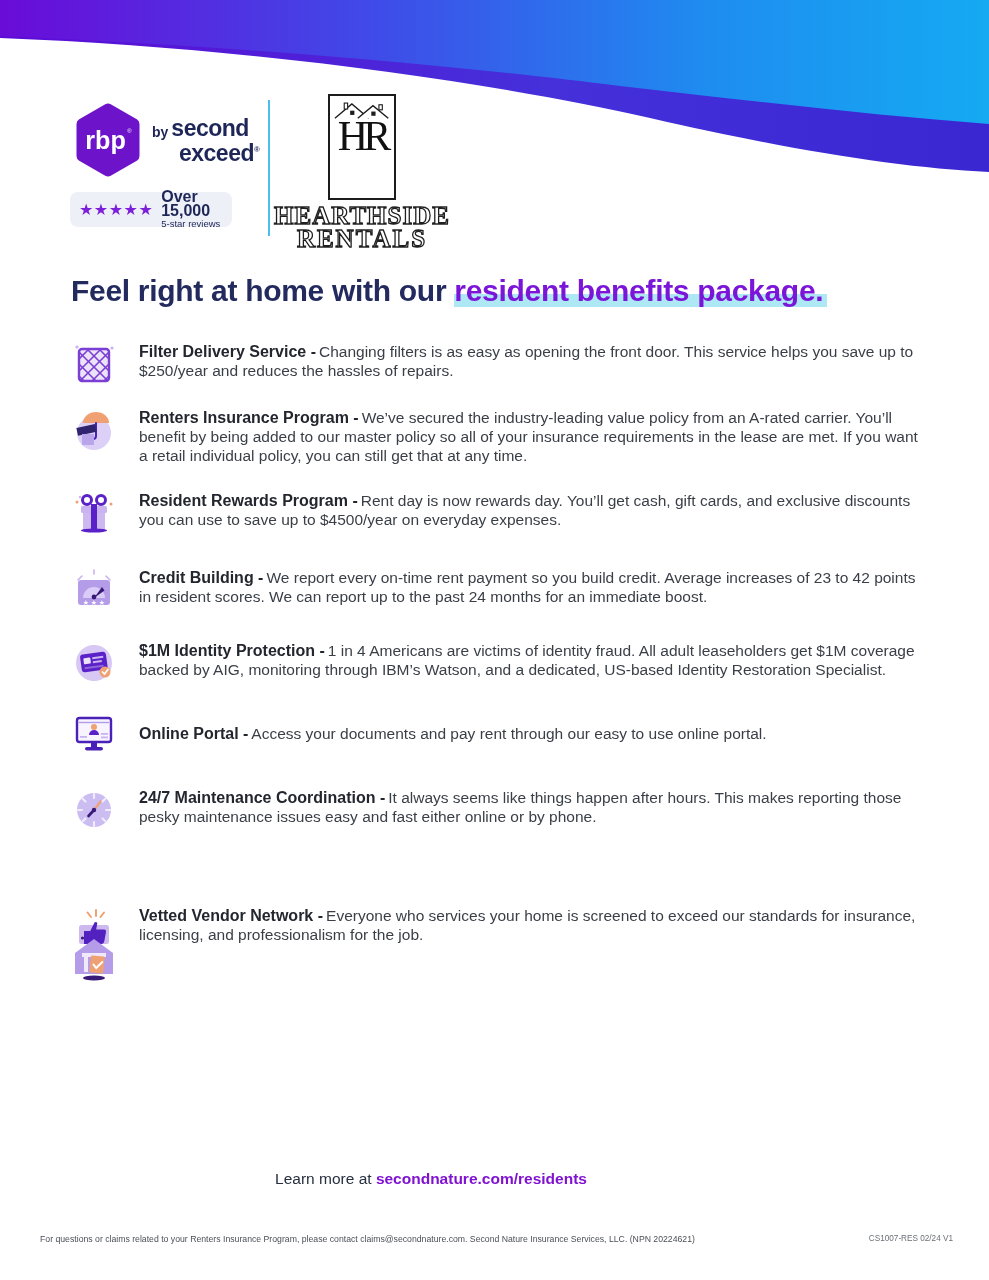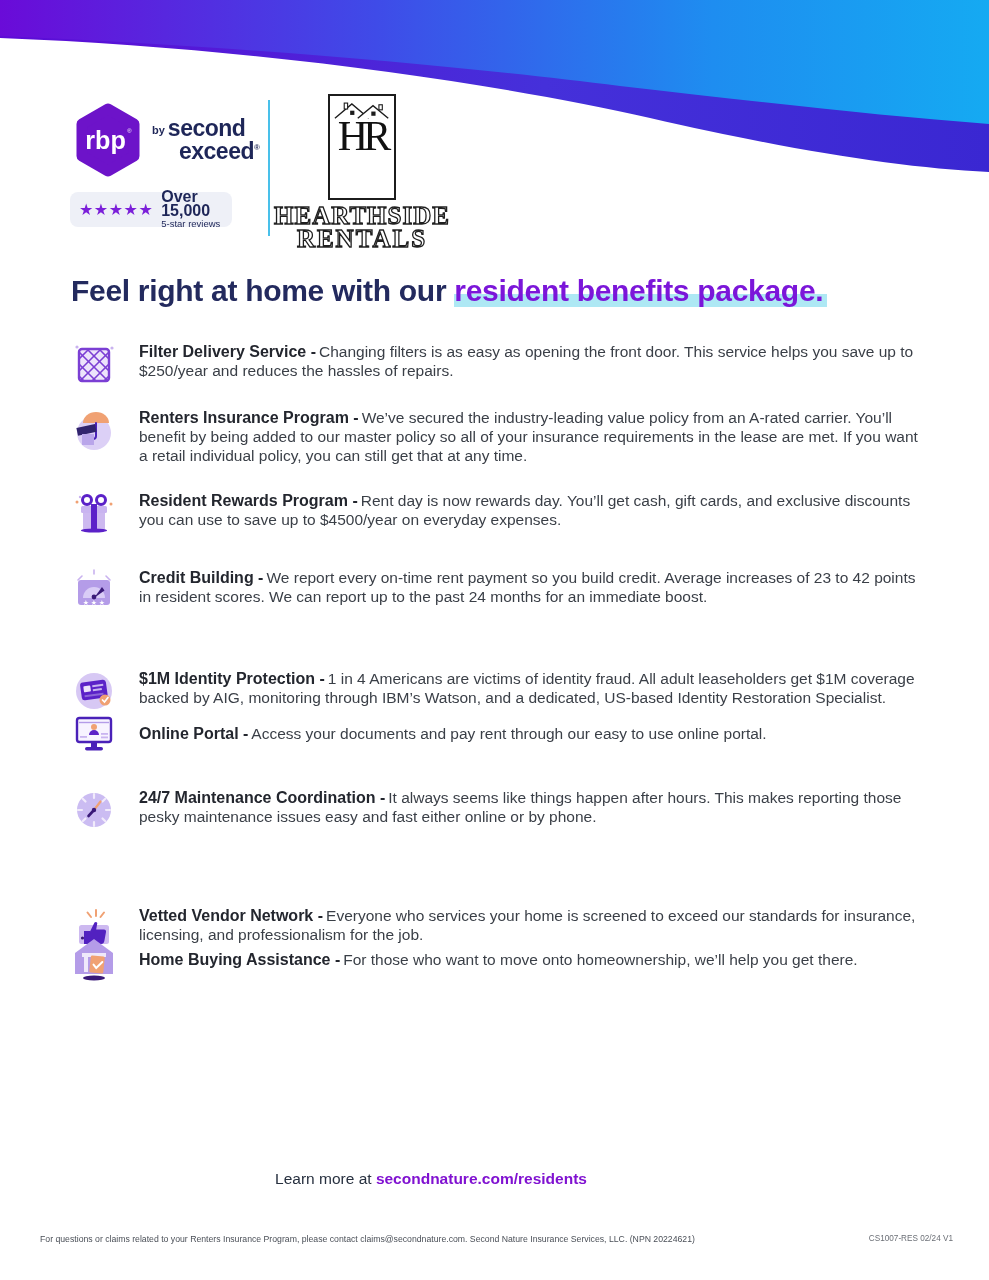--- a/index.html
+++ b/index.html
@@ -7,21 +7,21 @@
   body { font-family:"Liberation Sans", sans-serif; }
   .page { position:relative; width:989px; height:1280px; background:#fff; overflow:hidden; margin:0 auto; }
 
   
   .wave { position:absolute; top:0; left:0; width:989px; height:190px; }
 
   
   .rbp-logo { position:absolute; left:66px; top:98px; width:84px; height:84px; }
   .byline-block { position:absolute; left:152px; top:118px; color:#1e2658; }
   .byline-row { display:flex; align-items:flex-start; }
-  .by { font-size:11px; font-weight:700; margin-top:6px; margin-right:3px; }
+  .by { font-size:14px; font-weight:700; margin-top:6px; margin-right:3px; }
   .brand1, .brand2 { font-size:23px; font-weight:800; letter-spacing:-0.5px; line-height:20px; color:#1e2658; }
   .brand2 { margin-left:27px; }
   .regmark { font-size:8px; vertical-align:super; }
 
   .reviews-badge { position:absolute; left:70px; top:192px; width:162px; height:35px;
     background:#eef0f7; border-radius:8px; display:flex; align-items:center; padding:0 9px; }
   .stars { color:#7b1fd9; font-size:16px; letter-spacing:0.5px; line-height:16px; }
   .reviews-text { margin-left:8px; display:flex; flex-direction:column; }
   .reviews-count { font-size:16px; font-weight:700; color:#1e2658; line-height:14px; }
   .reviews-sub { font-size:9.5px; color:#1e2658; line-height:11px; }
@@ -177,21 +177,21 @@
       <path d="M13 32 a11 11 0 0 1 22 0 z" fill="#d9ccf6"></path>
       <path d="M24 32 L32 21 l2.5 3.5 z" fill="#3a1a78"></path>
       <circle cx="24" cy="31" r="2.4" fill="#3a1a78"></circle>
       <text x="16" y="38.5" text-anchor="middle" font-size="7" fill="#ffffff">★</text>
       <text x="24" y="38.5" text-anchor="middle" font-size="7" fill="#ffffff">★</text>
       <text x="32" y="38.5" text-anchor="middle" font-size="7" fill="#ffffff">★</text>
     </svg>
     <p class="btext"><span class="btitle">Credit Building -</span><span class="bdesc">We report every on-time rent payment so you build credit. Average increases of 23 to 42 points in resident scores. We can report up to the past 24 months for an immediate boost.</span></p>
   </div>
 
-  <div class="benefit" style="top:667px">
+  <div class="benefit" style="top:639px">
     <svg class="bicon" viewBox="0 0 48 48">
       <circle cx="24" cy="24" r="18" fill="#d7c8f4"></circle>
       <g transform="rotate(-8 24 24)">
         <rect x="11" y="14" width="26" height="18" rx="3" fill="#5b21c8"></rect>
         <rect x="14" y="18" width="7" height="6" rx="1" fill="#ece3fb"></rect>
         <rect x="23" y="18" width="11" height="2" fill="#c9b4f0"></rect>
         <rect x="23" y="22" width="9" height="2" fill="#c9b4f0"></rect>
         <rect x="14" y="27" width="19" height="2" fill="#8d66d8"></rect>
       </g>
       <circle cx="35" cy="33" r="5.5" fill="#f0a173"></circle>
@@ -241,21 +241,20 @@
     <svg class="bicon icon-raise" viewBox="0 0 48 48">
       <path d="M24 5 L43 19 V40 H5 V19 Z" fill="#b49ce8"></path>
       <rect x="12" y="19" width="24" height="4" fill="#efe9fb"></rect>
       <rect x="14" y="23" width="4" height="15" fill="#efe9fb"></rect>
       <g transform="rotate(6 27 31)">
         <rect x="20" y="22" width="14" height="17" rx="1.5" fill="#f0a173"></rect>
         <path d="M23.5 31 l3 3 l5.5 -6.5" stroke="#ffffff" stroke-width="2" fill="none" stroke-linecap="round"></path>
       </g>
       <ellipse cx="24" cy="44" rx="11" ry="2.4" fill="#3a1a78"></ellipse>
     </svg>
-    <p class="btext"><span class="btitle">Home Buying Assistance -</span><span class="bdesc">For those who want to move onto homeownership, we’ll help you get there.</span></p>
   </div>
 
   <div class="learn-more">
     <span>Learn more at </span><span class="learn-link">secondnature.com/residents</span>
   </div>
 
   <div class="fine-print">
     <span class="fp-left">For questions or claims related to your Renters Insurance Program, please contact claims@secondnature.com. Second Nature Insurance Services, LLC. (NPN 20224621)</span>
     <span class="fp-right">CS1007-RES 02/24 V1</span>
   </div>

